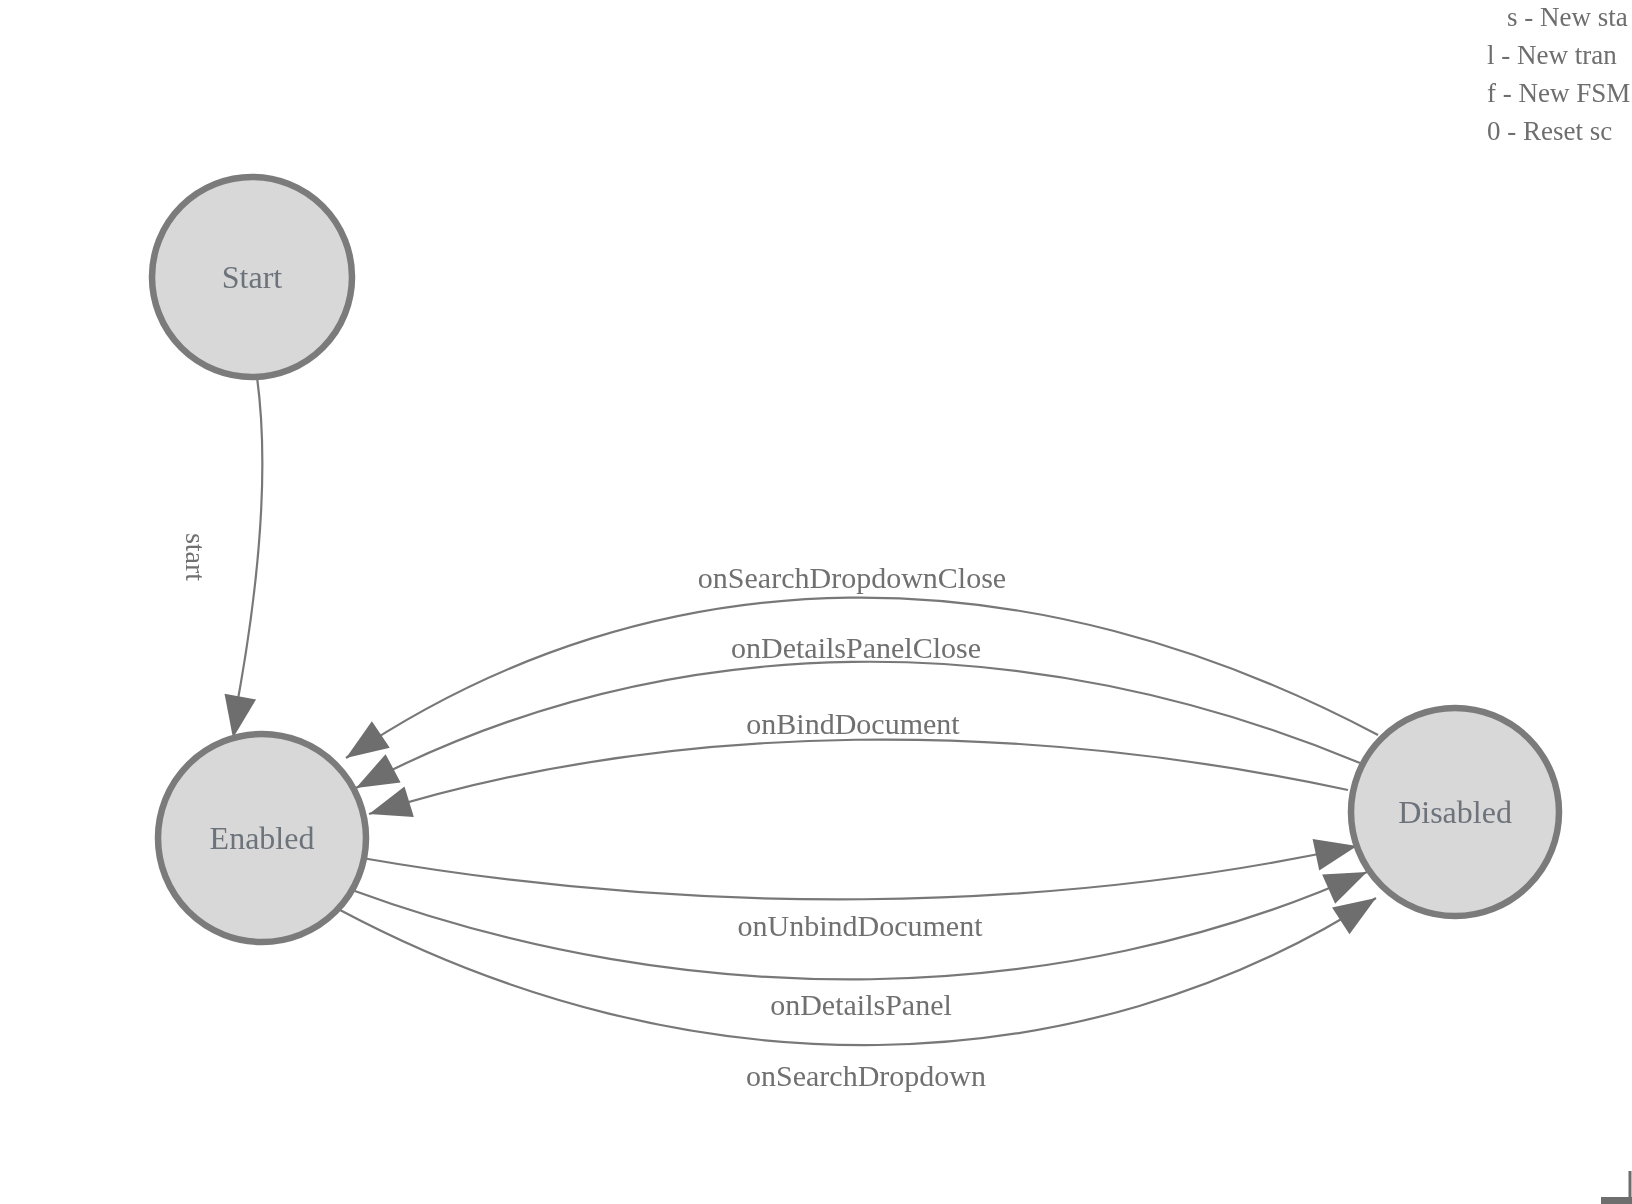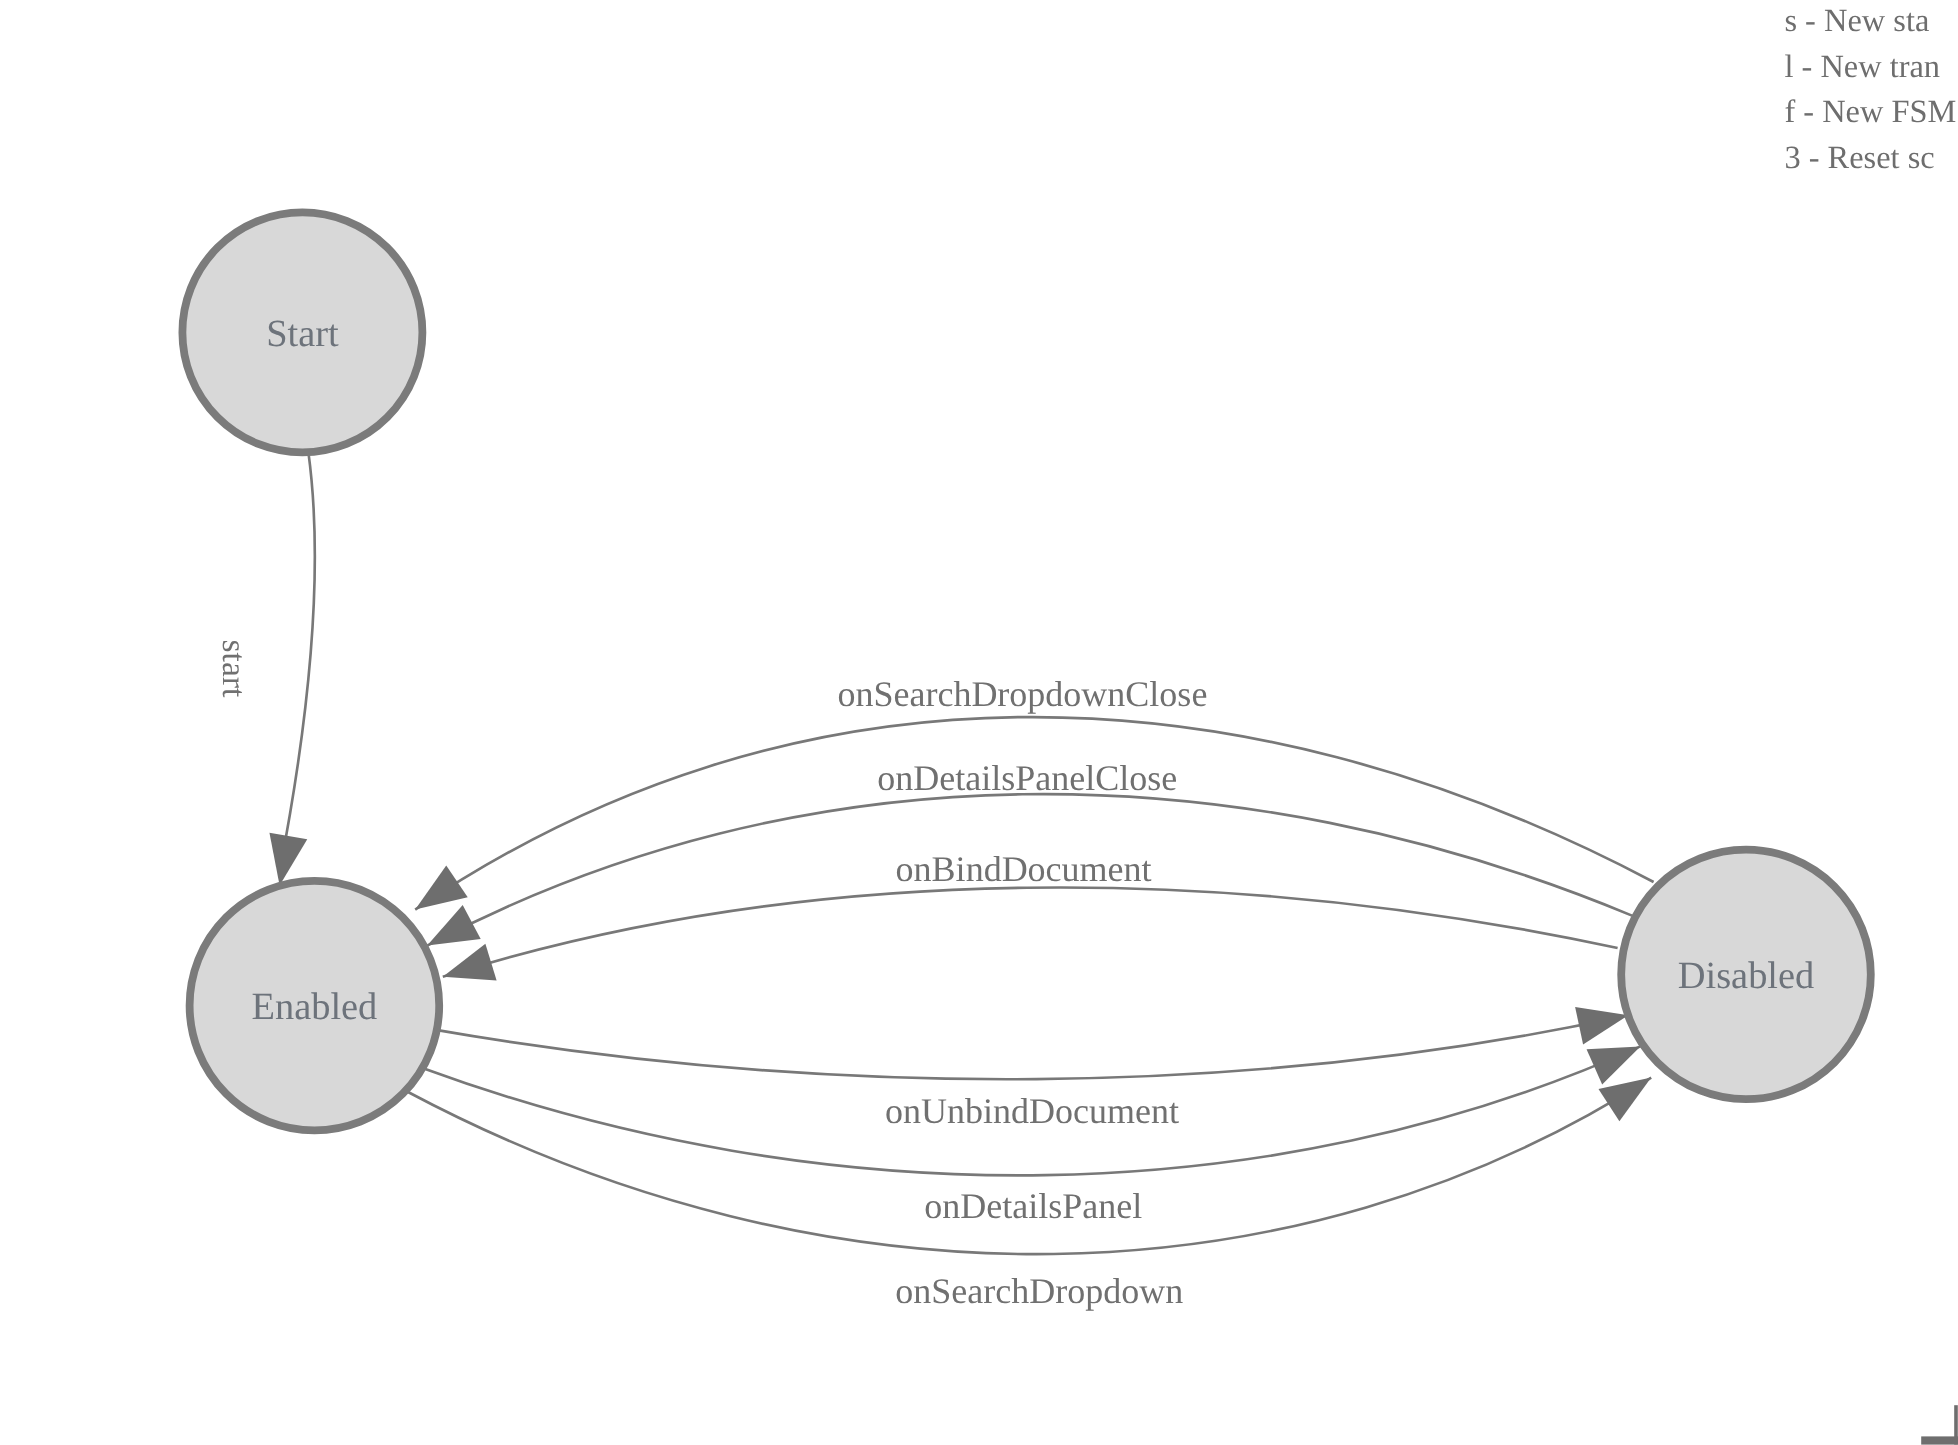--- a/index.html
+++ b/index.html
@@ -54,21 +54,21 @@
     width: 400px;
   }
   .legend-line {
     position: absolute;
     left: 0;
     white-space: nowrap;
     font-size: 27px;
     color: #6e6e6e;
     line-height: 31px;
   }
-  .legend-line:nth-child(1) { top: 2px; }
+  .legend-line:nth-child(1) { top: 2px; margin-left: 20px; }
   .legend-line:nth-child(2) { top: 40px; font-family: Liberation Serif, serif; }
   .legend-line:nth-child(3) { top: 78px; }
   .legend-line:nth-child(4) { top: 116px; }
 </style>
 </head>
 <body>
 
 <svg width="1632" height="1204" viewBox="0 0 1632 1204" xmlns="http://www.w3.org/2000/svg">
 
   <g>
@@ -131,14 +131,14 @@
   <g>
     <rect class="corner-handle-part" x="1628.5" y="1171" width="3" height="33"></rect>
     <rect class="corner-handle-part" x="1601" y="1197" width="31" height="7"></rect>
   </g>
 </svg>
 
 <div class="legend">
   <div class="legend-line">s - New sta</div>
   <div class="legend-line">l - New tran</div>
   <div class="legend-line">f - New FSM</div>
-  <div class="legend-line">3 - Reset sc</div>
+  <div class="legend-line">0 - Reset sc</div>
 </div>
 
 </body></html>

